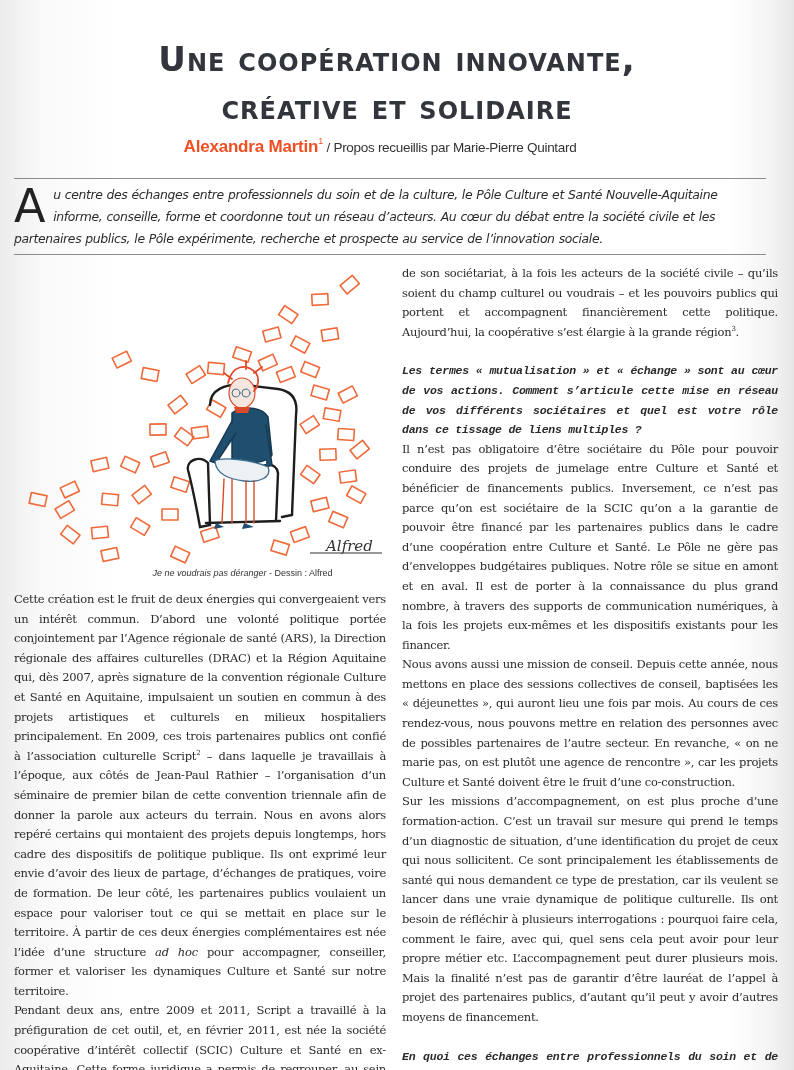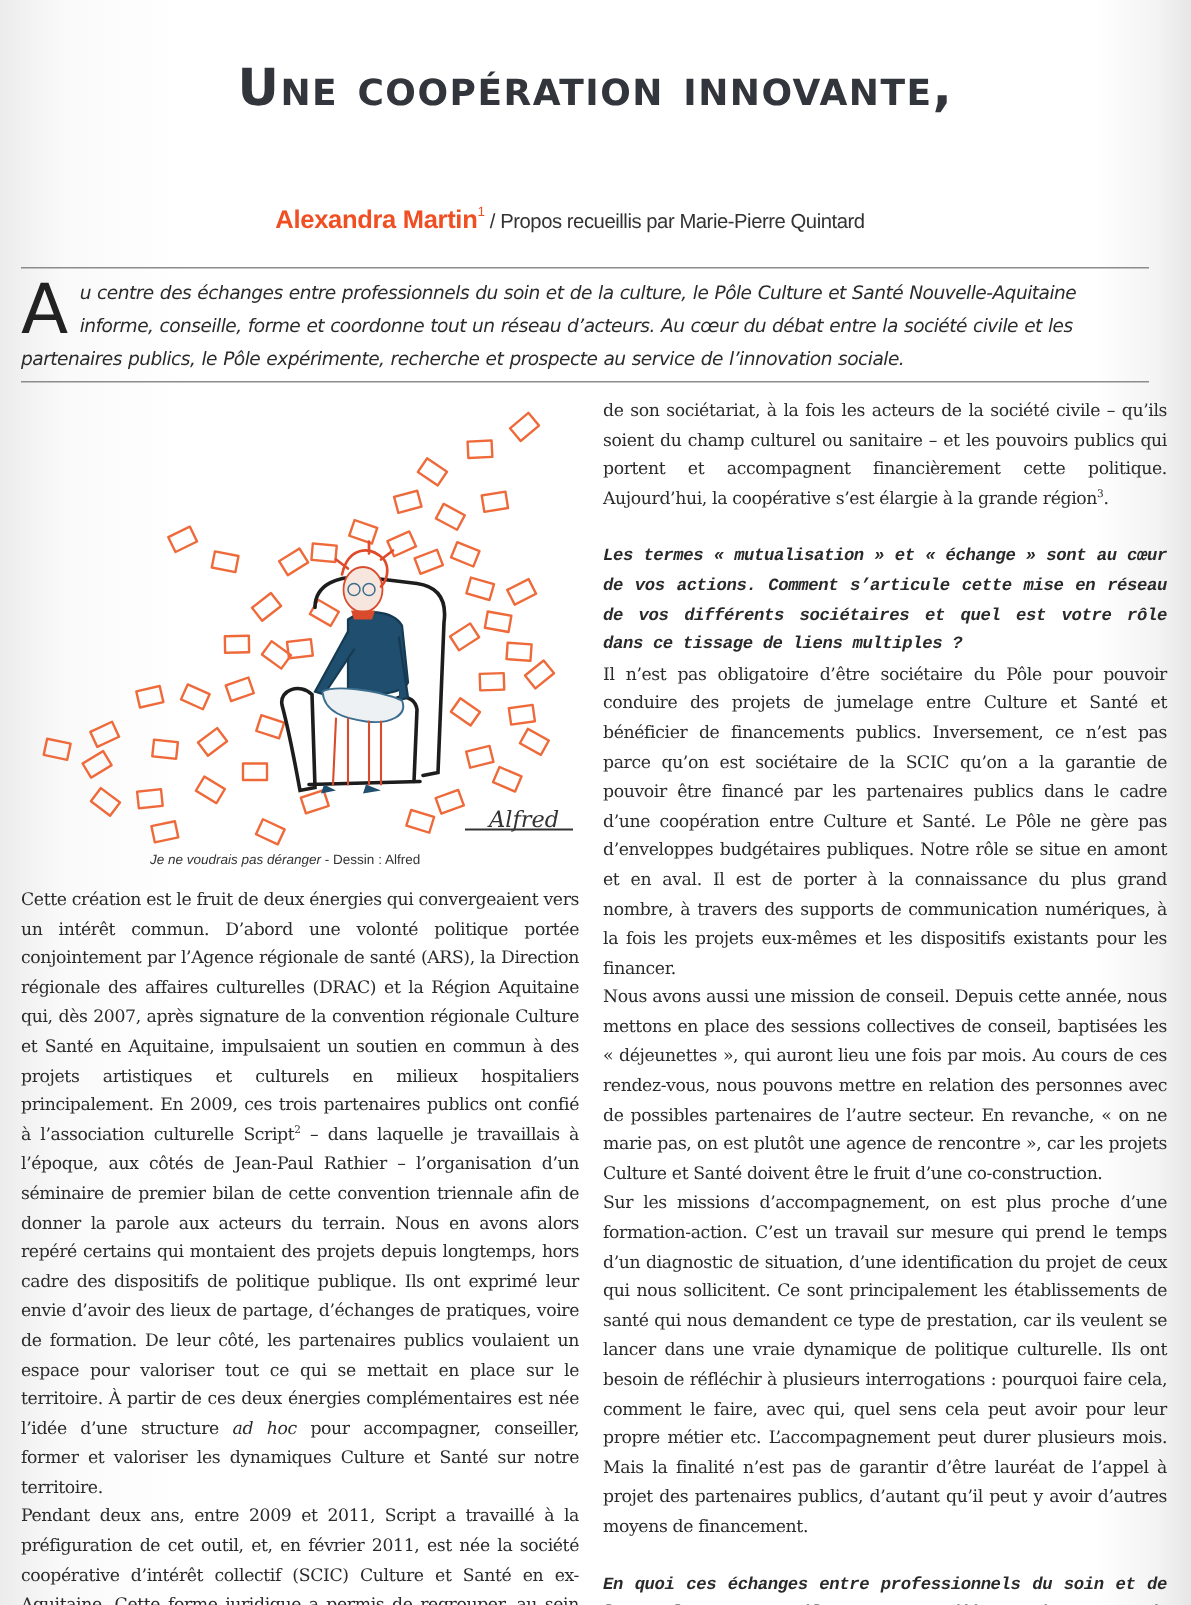--- a/index.html
+++ b/index.html
@@ -43,37 +43,38 @@
     font-style: italic; font-size: 12.4px; line-height: 22px; color: #2b2b2b;
     letter-spacing: -0.35px; word-spacing: 0.5px;
   }
   .chapo .dropcap {
     float: left; font-style: normal; font-size: 46px; line-height: 40px;
     margin: 2px 8px 0 0; color: #222;
     font-family: "DejaVu Sans", sans-serif; font-weight: normal;
   }
   .illustration { position: absolute; left: 10px; top: 265px; width: 382px; height: 310px; }
   .caption {
-    position: absolute; left: 100px; top: 568px; width: 285px; text-align: left;
+    position: absolute; left: 100px; top: 568px; width: 285px; text-align: center;
     font-family: "Liberation Sans", sans-serif; font-size: 9px; color: #333;
   }
   .caption i { font-style: italic; }
   .col { position: absolute; font-size: 11.5px; line-height: 19.6px; text-align: justify; color: #2b2b2b; letter-spacing: -0.25px; }
   .col.left { left: 14px; top: 590px; width: 372px; }
   .col.right { left: 402px; top: 264px; width: 376px; }
   .col p { margin: 0; }
   .q { font-weight: bold; font-style: italic; color: #2a2a2a; font-family: Liberation Mono, monospace; }
   .gap { height: 19px; }
   sup.fn { font-size: 7px; vertical-align: 5px; line-height: 0; }
 </style>
 </head>
 <body>
 
 <h1 class="title">
   <span>Une coopération innovante,</span>
+  <span>créative et solidaire</span>
 </h1>
 
 <div class="byline">
   <span class="author"><span>Alexandra Martin</span><sup>1</sup></span><span class="credit"> / Propos recueillis par Marie-Pierre Quintard</span>
 </div>
 
 <div class="rule top"></div>
 <div class="chapo">
   <span class="dropcap">A</span><span>u centre des échanges entre professionnels du soin et de la culture, le Pôle Culture et Santé Nouvelle-Aquitaine informe, conseille, forme et coordonne tout un réseau d’acteurs. Au cœur du débat entre la société civile et les partenaires publics, le Pôle expérimente, recherche et prospecte au service de l’innovation sociale.</span>
 </div>
@@ -157,21 +158,21 @@
 </svg>
 
 <div class="caption"><i>Je ne voudrais pas déranger</i><span> - Dessin : Alfred</span></div>
 
 <div class="col left">
   <p><span>Cette création est le fruit de deux énergies qui convergeaient vers un intérêt commun. D’abord une volonté politique portée conjointement par l’Agence régionale de santé (ARS), la Direction régionale des affaires culturelles (DRAC) et la Région Aquitaine qui, dès 2007, après signature de la convention régionale Culture et Santé en Aquitaine, impulsaient un soutien en commun à des projets artistiques et culturels en milieux hospitaliers principalement. En 2009, ces trois partenaires publics ont confié à l’association culturelle Script</span><sup class="fn">2</sup><span> – dans laquelle je travaillais à l’époque, aux côtés de Jean-Paul Rathier – l’organisation d’un séminaire de premier bilan de cette convention triennale afin de donner la parole aux acteurs du terrain. Nous en avons alors repéré certains qui montaient des projets depuis longtemps, hors cadre des dispositifs de politique publique. Ils ont exprimé leur envie d’avoir des lieux de partage, d’échanges de pratiques, voire de formation. De leur côté, les partenaires publics voulaient un espace pour valoriser tout ce qui se mettait en place sur le territoire. À partir de ces deux énergies complémentaires est née l’idée d’une structure </span><i>ad hoc</i><span> pour accompagner, conseiller, former et valoriser les dynamiques Culture et Santé sur notre territoire.</span></p>
   <p>Pendant deux ans, entre 2009 et 2011, Script a travaillé à la préfiguration de cet outil, et, en février 2011, est née la société coopérative d’intérêt collectif (SCIC) Culture et Santé en ex-Aquitaine. Cette forme juridique a permis de regrouper, au sein de sa gouvernance et</p>
 </div>
 
 <div class="col right">
-  <p><span>de son sociétariat, à la fois les acteurs de la société civile – qu’ils soient du champ culturel ou sanitaire – et les pouvoirs publics qui portent et accompagnent financièrement cette politique. Aujourd’hui, la coopérative s’est élargie à la grande région</span><sup class="fn">3</sup><span>.</span></p>
+  <p><span>de son sociétariat, à la fois les acteurs de la société civile – qu’ils soient du champ culturel ou voudrais – et les pouvoirs publics qui portent et accompagnent financièrement cette politique. Aujourd’hui, la coopérative s’est élargie à la grande région</span><sup class="fn">3</sup><span>.</span></p>
   <div class="gap"></div>
   <p class="q">Les termes « mutualisation » et « échange » sont au cœur de vos actions. Comment s’articule cette mise en réseau de vos différents sociétaires et quel est votre rôle dans ce tissage de liens multiples ?</p>
   <p>Il n’est pas obligatoire d’être sociétaire du Pôle pour pouvoir conduire des projets de jumelage entre Culture et Santé et bénéficier de financements publics. Inversement, ce n’est pas parce qu’on est sociétaire de la SCIC qu’on a la garantie de pouvoir être financé par les partenaires publics dans le cadre d’une coopération entre Culture et Santé. Le Pôle ne gère pas d’enveloppes budgétaires publiques. Notre rôle se situe en amont et en aval. Il est de porter à la connaissance du plus grand nombre, à travers des supports de communication numériques, à la fois les projets eux-mêmes et les dispositifs existants pour les financer.</p>
   <p>Nous avons aussi une mission de conseil. Depuis cette année, nous mettons en place des sessions collectives de conseil, baptisées les « déjeunettes », qui auront lieu une fois par mois. Au cours de ces rendez-vous, nous pouvons mettre en relation des personnes avec de possibles partenaires de l’autre secteur. En revanche, « on ne marie pas, on est plutôt une agence de rencontre », car les projets Culture et Santé doivent être le fruit d’une co-construction.</p>
   <p>Sur les missions d’accompagnement, on est plus proche d’une formation-action. C’est un travail sur mesure qui prend le temps d’un diagnostic de situation, d’une identification du projet de ceux qui nous sollicitent. Ce sont principalement les établissements de santé qui nous demandent ce type de prestation, car ils veulent se lancer dans une vraie dynamique de politique culturelle. Ils ont besoin de réfléchir à plusieurs interrogations : pourquoi faire cela, comment le faire, avec qui, quel sens cela peut avoir pour leur propre métier etc. L’accompagnement peut durer plusieurs mois. Mais la finalité n’est pas de garantir d’être lauréat de l’appel à projet des partenaires publics, d’autant qu’il peut y avoir d’autres moyens de financement.</p>
   <div class="gap"></div>
   <p class="q">En quoi ces échanges entre professionnels du soin et de la culture sont-ils source d’innovation et de décloisonnement dans chacun des domaines ?</p>
 
 </div>
 

